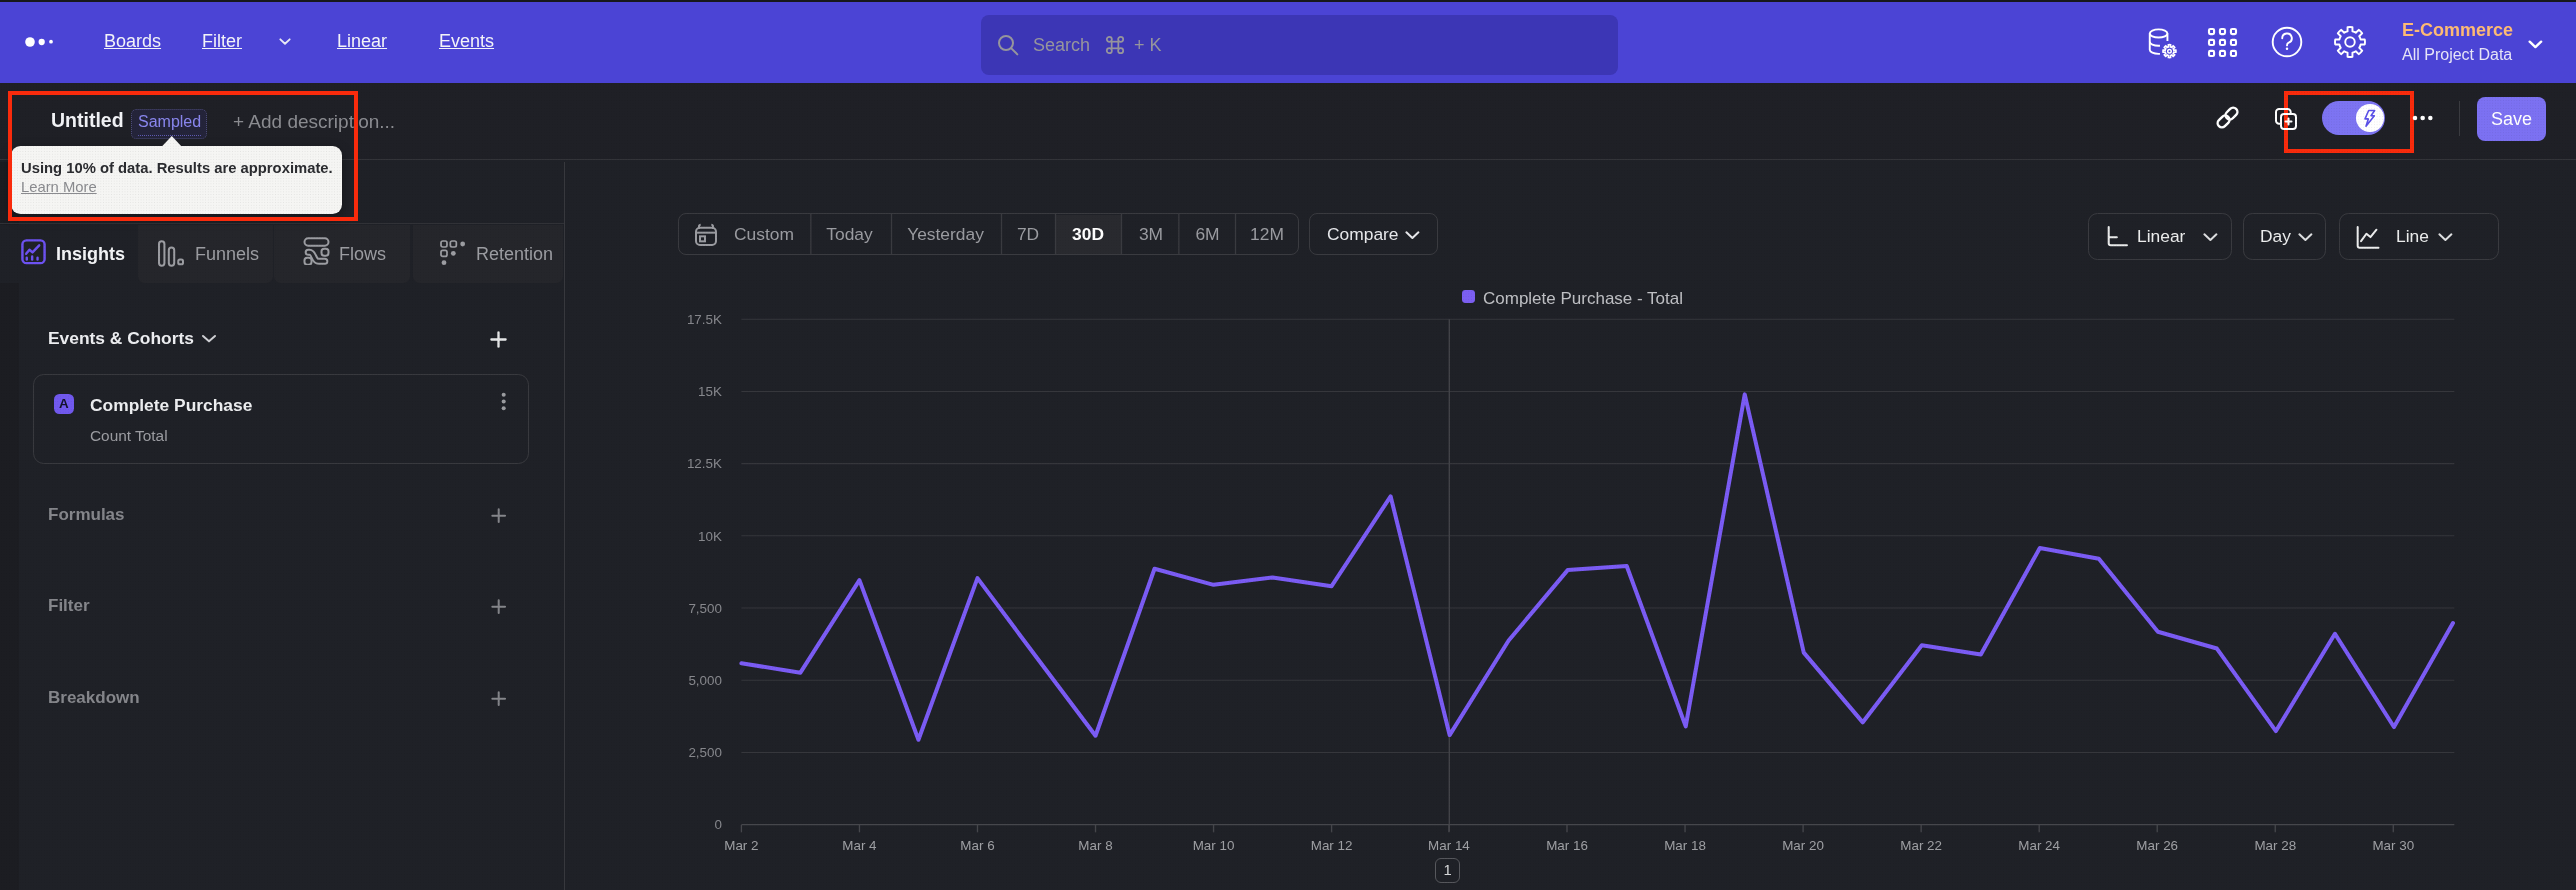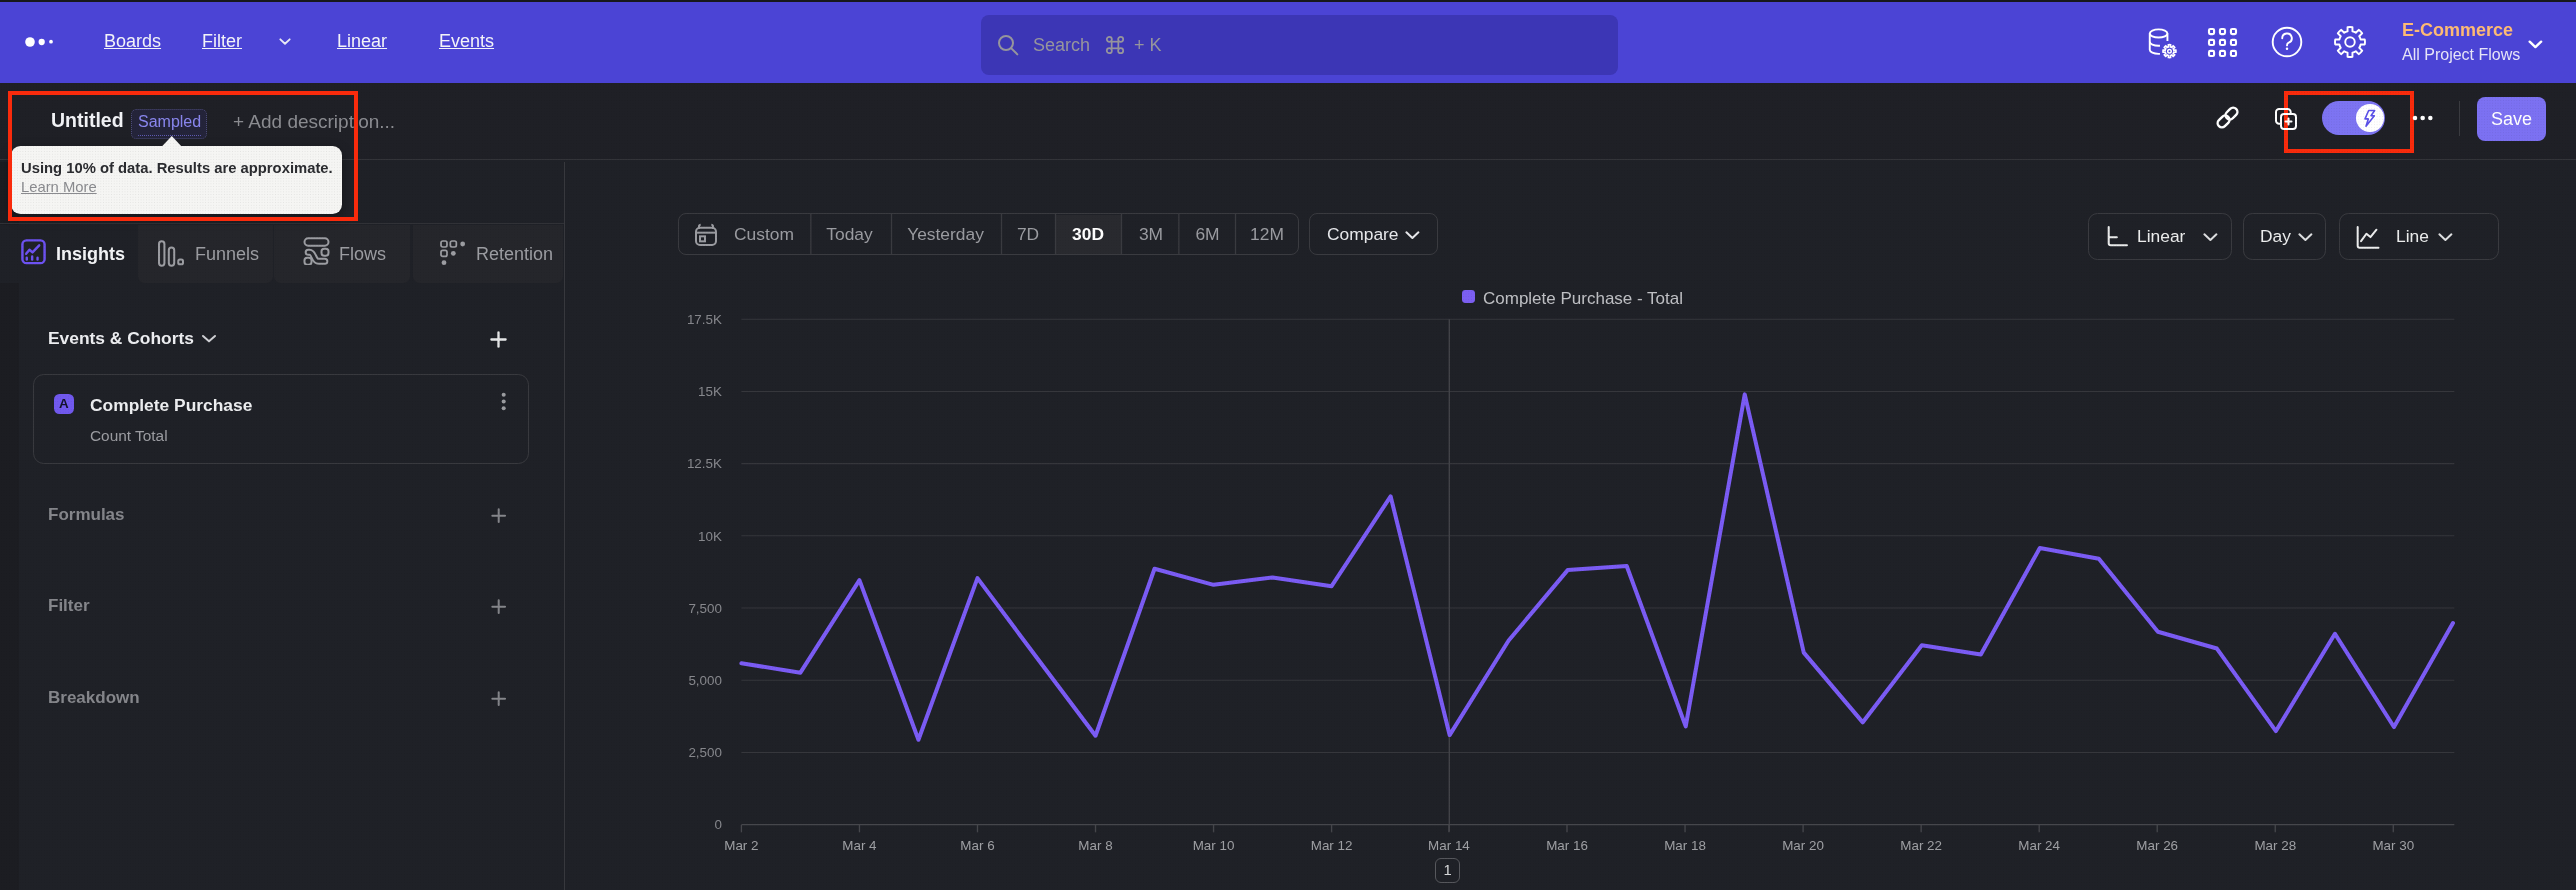--- a/index.html
+++ b/index.html
@@ -107,21 +107,21 @@
     <svg class="abs" style="left:2271px;top:26px;" width="32" height="32" viewBox="0 0 47 47">
       <circle cx="23.5" cy="23.5" r="21" fill="none" stroke="#fff" stroke-width="2.8"></circle>
       <path d="M16.5 18 a7 7 0 1 1 9.5 6.5 c-2 0.8 -2.5 2 -2.5 4" fill="none" stroke="#fff" stroke-width="2.8" stroke-linecap="round"></path>
       <circle cx="23.5" cy="33.5" r="1.8" fill="#fff"></circle>
     </svg>
     <svg class="abs" style="left:2334px;top:26px;" width="32" height="32" viewBox="0 0 47 47">
       <path d="M45.2 19.9 A22 22 0 0 1 45.2 27.1 L39.1 27.1 A16 16 0 0 1 37.1 32.0 L41.4 36.3 A22 22 0 0 1 36.3 41.4 L32.0 37.1 A16 16 0 0 1 27.1 39.1 L27.1 45.2 A22 22 0 0 1 19.9 45.2 L19.9 39.1 A16 16 0 0 1 15.0 37.1 L10.7 41.4 A22 22 0 0 1 5.6 36.3 L9.9 32.0 A16 16 0 0 1 7.9 27.1 L1.8 27.1 A22 22 0 0 1 1.8 19.9 L7.9 19.9 A16 16 0 0 1 9.9 15.0 L5.6 10.7 A22 22 0 0 1 10.7 5.6 L15.0 9.9 A16 16 0 0 1 19.9 7.9 L19.9 1.8 A22 22 0 0 1 27.1 1.8 L27.1 7.9 A16 16 0 0 1 32.0 9.9 L36.3 5.6 A22 22 0 0 1 41.4 10.7 L37.1 15.0 A16 16 0 0 1 39.1 19.9 Z" fill="none" stroke="#fff" stroke-width="2.8" stroke-linejoin="round"></path>
       <circle cx="23.5" cy="23.5" r="7" fill="none" stroke="#fff" stroke-width="2.8"></circle>
     </svg>
     <div class="abs" style="left:2402px;top:20px;font-size:18px;font-weight:bold;color:#fdba74;">E-Commerce</div>
-    <div class="abs" style="left:2402px;top:46px;font-size:16px;color:#e6e4f7;">All Project Flows</div>
+    <div class="abs" style="left:2402px;top:46px;font-size:16px;color:#e6e4f7;">All Project Data</div>
     <svg class="abs" style="left:2528px;top:40px;" width="14.8" height="9.4" viewBox="0 0 22 14">
       <polyline points="2.5,2.5 11,10.5 19.5,2.5" fill="none" stroke="#fff" stroke-width="3.6" stroke-linecap="round" stroke-linejoin="round"></polyline>
     </svg>
   </div>
 
   <div id="toolbar" class="abs"></div>
 
   <div class="abs" style="left:2284px;top:91px;width:130px;height:62px;border:4px solid #f92b0c;z-index:11;"></div>
 
   <div class="abs" style="z-index:12;left:51px;top:109px;font-size:19.5px;font-weight:bold;color:#f2f3f6;">Untitled</div>

